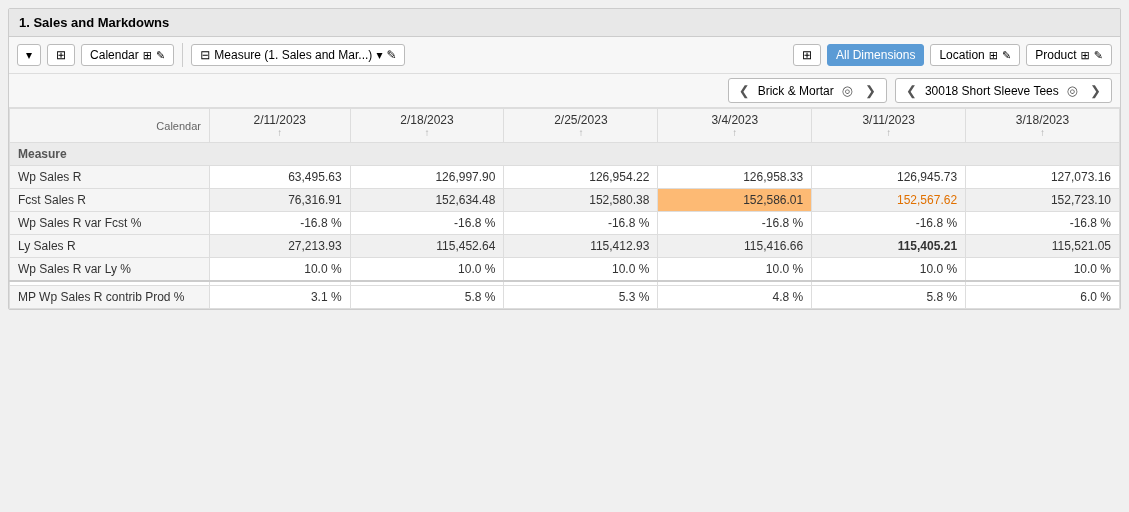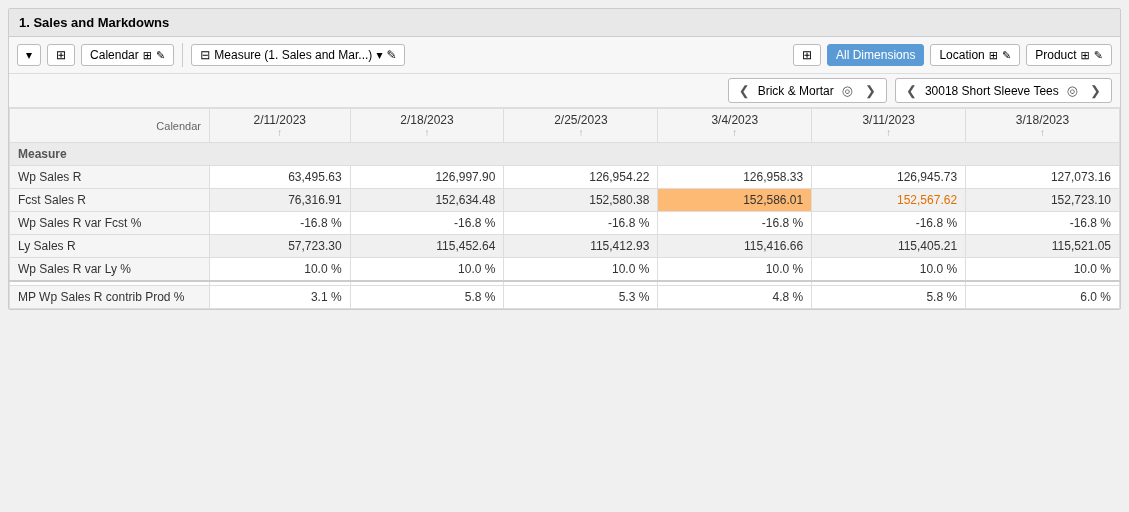--- a/index.html
+++ b/index.html
@@ -258,25 +258,25 @@
             <td class="row-label" style="background: rgb(245, 245, 245);">Wp Sales R var Fcst %</td>
             <td class="num" style="background: rgb(255, 255, 255);">-16.8 %</td>
             <td class="num" style="background: rgb(255, 255, 255);">-16.8 %</td>
             <td class="num" style="background: rgb(255, 255, 255);">-16.8 %</td>
             <td class="num" style="background: rgb(255, 255, 255);">-16.8 %</td>
             <td class="num" style="background: rgb(255, 255, 255);">-16.8 %</td>
             <td class="num" style="background: rgb(255, 255, 255);">-16.8 %</td>
           </tr>
           <tr>
             <td class="row-label" style="background: rgb(245, 245, 245);">Ly Sales R</td>
-            <td class="num" style="background: rgb(240, 240, 240);">57,723.30</td>
+            <td class="num" style="background: rgb(240, 240, 240);">27,213.93</td>
             <td class="num" style="background: rgb(240, 240, 240);">115,452.64</td>
             <td class="num" style="background: rgb(240, 240, 240);">115,412.93</td>
             <td class="num" style="background: rgb(240, 240, 240);">115,416.66</td>
-            <td class="num" style="background: rgb(240, 240, 240);">115,405.21</td>
+            <td class="num" style="background: rgb(240, 240, 240); font-weight: bold;">115,405.21</td>
             <td class="num" style="background: rgb(240, 240, 240);">115,521.05</td>
           </tr>
           <tr>
             <td class="row-label" style="background: rgb(245, 245, 245);">Wp Sales R var Ly %</td>
             <td class="num" style="background: rgb(255, 255, 255);">10.0 %</td>
             <td class="num" style="background: rgb(255, 255, 255);">10.0 %</td>
             <td class="num" style="background: rgb(255, 255, 255);">10.0 %</td>
             <td class="num" style="background: rgb(255, 255, 255);">10.0 %</td>
             <td class="num" style="background: rgb(255, 255, 255);">10.0 %</td>
             <td class="num" style="background: rgb(255, 255, 255);">10.0 %</td>

